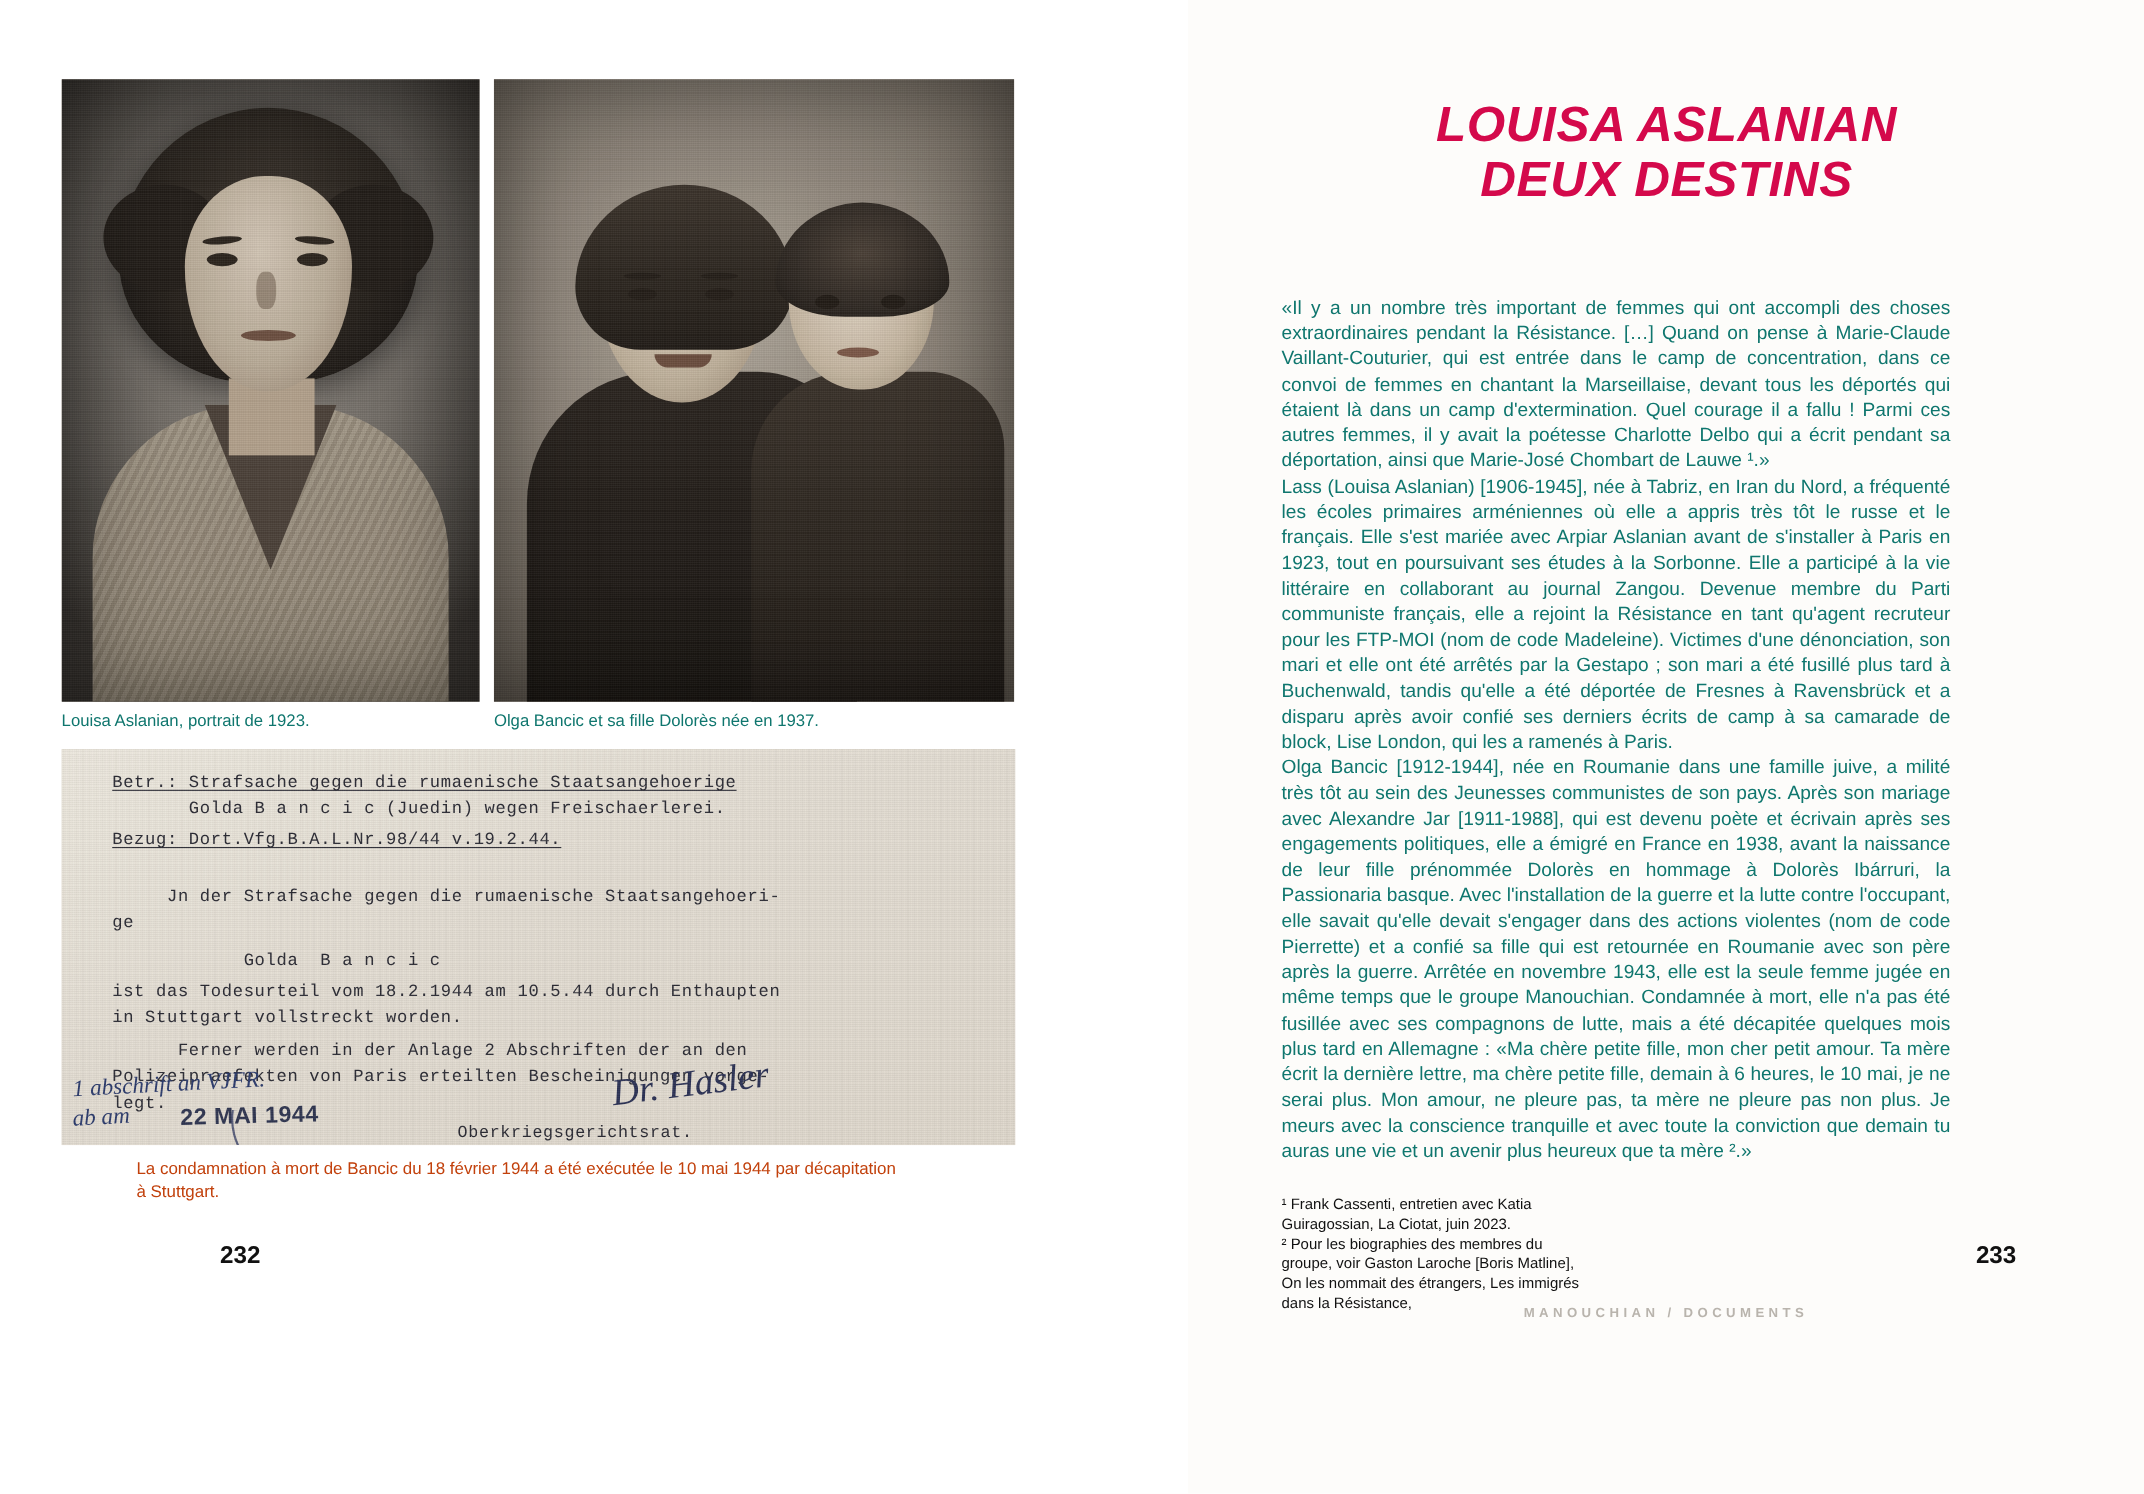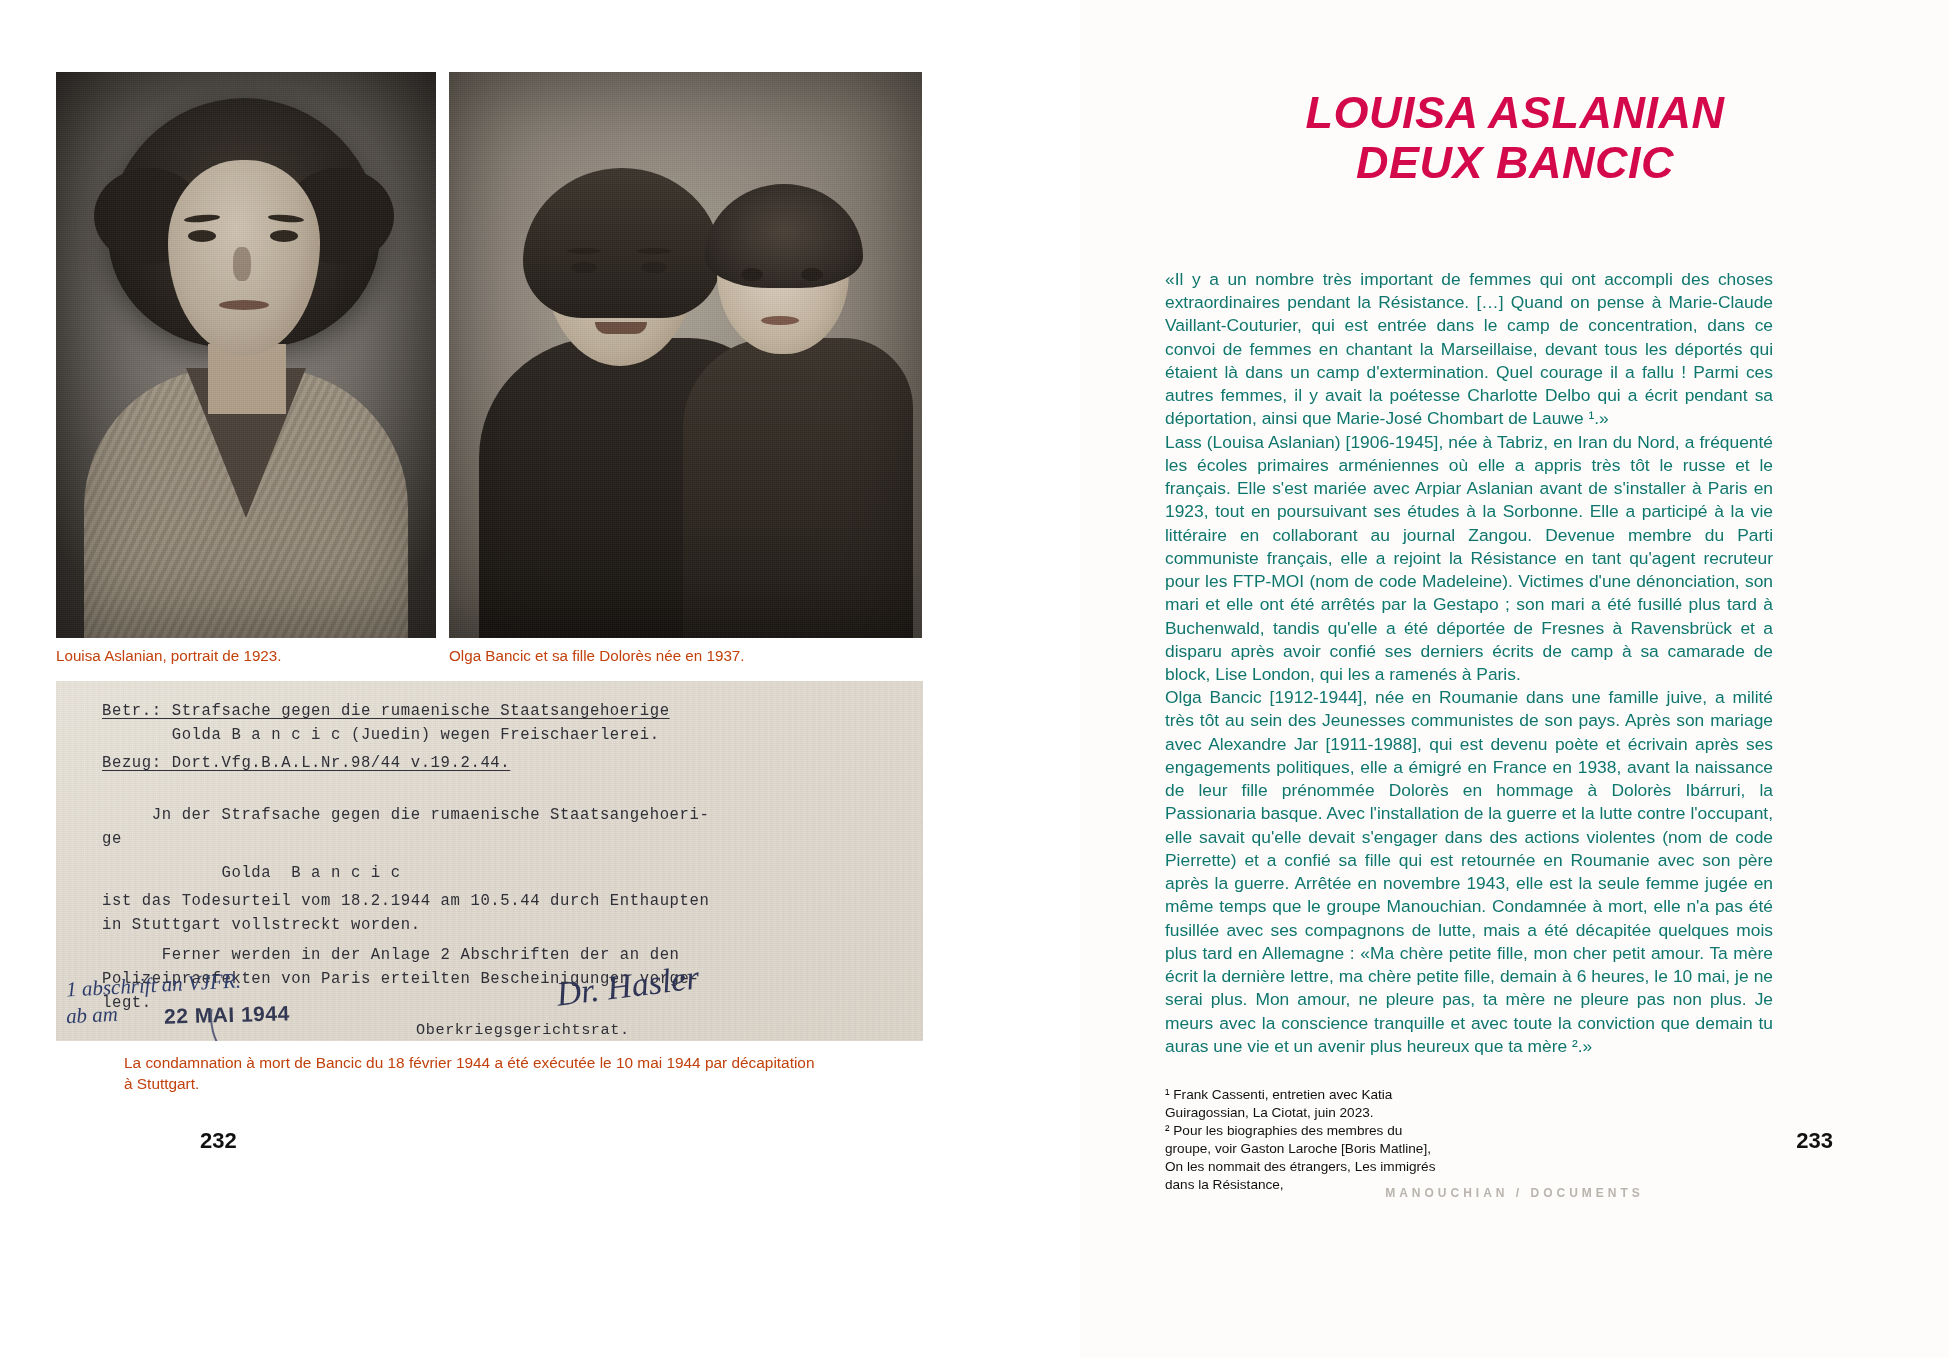--- a/index.html
+++ b/index.html
@@ -158,21 +158,21 @@
     pointer-events:none;
   }
 
   .caption-row {
     position:absolute; left:56px; top:646px;
     width: 880px;
     display:flex;
   }
   .cap {
     font-size: 15.2px;
-    color:#c2410c;
+    color:#0f766e;
     line-height:1.35;
   }
   .cap-1 { width: 393px; }
   .cap-2 { width: 470px; }
 
   
   .doc-scan {
     position:absolute; left:56px; top:681px;
     width: 867px; height: 360px;
     background: #e6e1d8;
@@ -384,21 +384,21 @@
 
     <div class="doc-caption">La condamnation à mort de Bancic du 18 février 1944 a été exécutée le 10 mai 1944 par décapitation à Stuttgart.</div>
 
     <div class="folio-left">232</div>
   </div>
 
   <div class="right-page">
 
     <div class="headline" style="color: rgb(212, 9, 75); font-style: italic;">
       <div>LOUISA ASLANIAN</div>
-      <div>DEUX BANCIC</div>
+      <div>DEUX DESTINS</div>
     </div>
 
     <div class="body-col">
       <p>«Il y a un nombre très important de femmes qui ont accompli des choses extraordinaires pendant la Résistance. […] Quand on pense à Marie-Claude Vaillant-Couturier, qui est entrée dans le camp de concentration, dans ce convoi de femmes en chantant la Marseillaise, devant tous les déportés qui étaient là dans un camp d'extermination. Quel courage il a fallu ! Parmi ces autres femmes, il y avait la poétesse Charlotte Delbo qui a écrit pendant sa déportation, ainsi que Marie-José Chombart de Lauwe ¹.»</p>
       <p>Lass (Louisa Aslanian) [1906-1945], née à Tabriz, en Iran du Nord, a fréquenté les écoles primaires arméniennes où elle a appris très tôt le russe et le français. Elle s'est mariée avec Arpiar Aslanian avant de s'installer à Paris en 1923, tout en poursuivant ses études à la Sorbonne. Elle a participé à la vie littéraire en collaborant au journal Zangou. Devenue membre du Parti communiste français, elle a rejoint la Résistance en tant qu'agent recruteur pour les FTP-MOI (nom de code Madeleine). Victimes d'une dénonciation, son mari et elle ont été arrêtés par la Gestapo ; son mari a été fusillé plus tard à Buchenwald, tandis qu'elle a été déportée de Fresnes à Ravensbrück et a disparu après avoir confié ses derniers écrits de camp à sa camarade de block, Lise London, qui les a ramenés à Paris.</p>
       <p>Olga Bancic [1912-1944], née en Roumanie dans une famille juive, a milité très tôt au sein des Jeunesses communistes de son pays. Après son mariage avec Alexandre Jar [1911-1988], qui est devenu poète et écrivain après ses engagements politiques, elle a émigré en France en 1938, avant la naissance de leur fille prénommée Dolorès en hommage à Dolorès Ibárruri, la Passionaria basque. Avec l'installation de la guerre et la lutte contre l'occupant, elle savait qu'elle devait s'engager dans des actions violentes (nom de code Pierrette) et a confié sa fille qui est retournée en Roumanie avec son père après la guerre. Arrêtée en novembre 1943, elle est la seule femme jugée en même temps que le groupe Manouchian. Condamnée à mort, elle n'a pas été fusillée avec ses compagnons de lutte, mais a été décapitée quelques mois plus tard en Allemagne : «Ma chère petite fille, mon cher petit amour. Ta mère écrit la dernière lettre, ma chère petite fille, demain à 6 heures, le 10 mai, je ne serai plus. Mon amour, ne pleure pas, ta mère ne pleure pas non plus. Je meurs avec la conscience tranquille et avec toute la conviction que demain tu auras une vie et un avenir plus heureux que ta mère ².»</p>
     </div>
 
     <div class="notes">
       <div class="col" style="white-space:pre-line">¹ Frank Cassenti, entretien avec Katia Guiragossian, La Ciotat, juin 2023.

